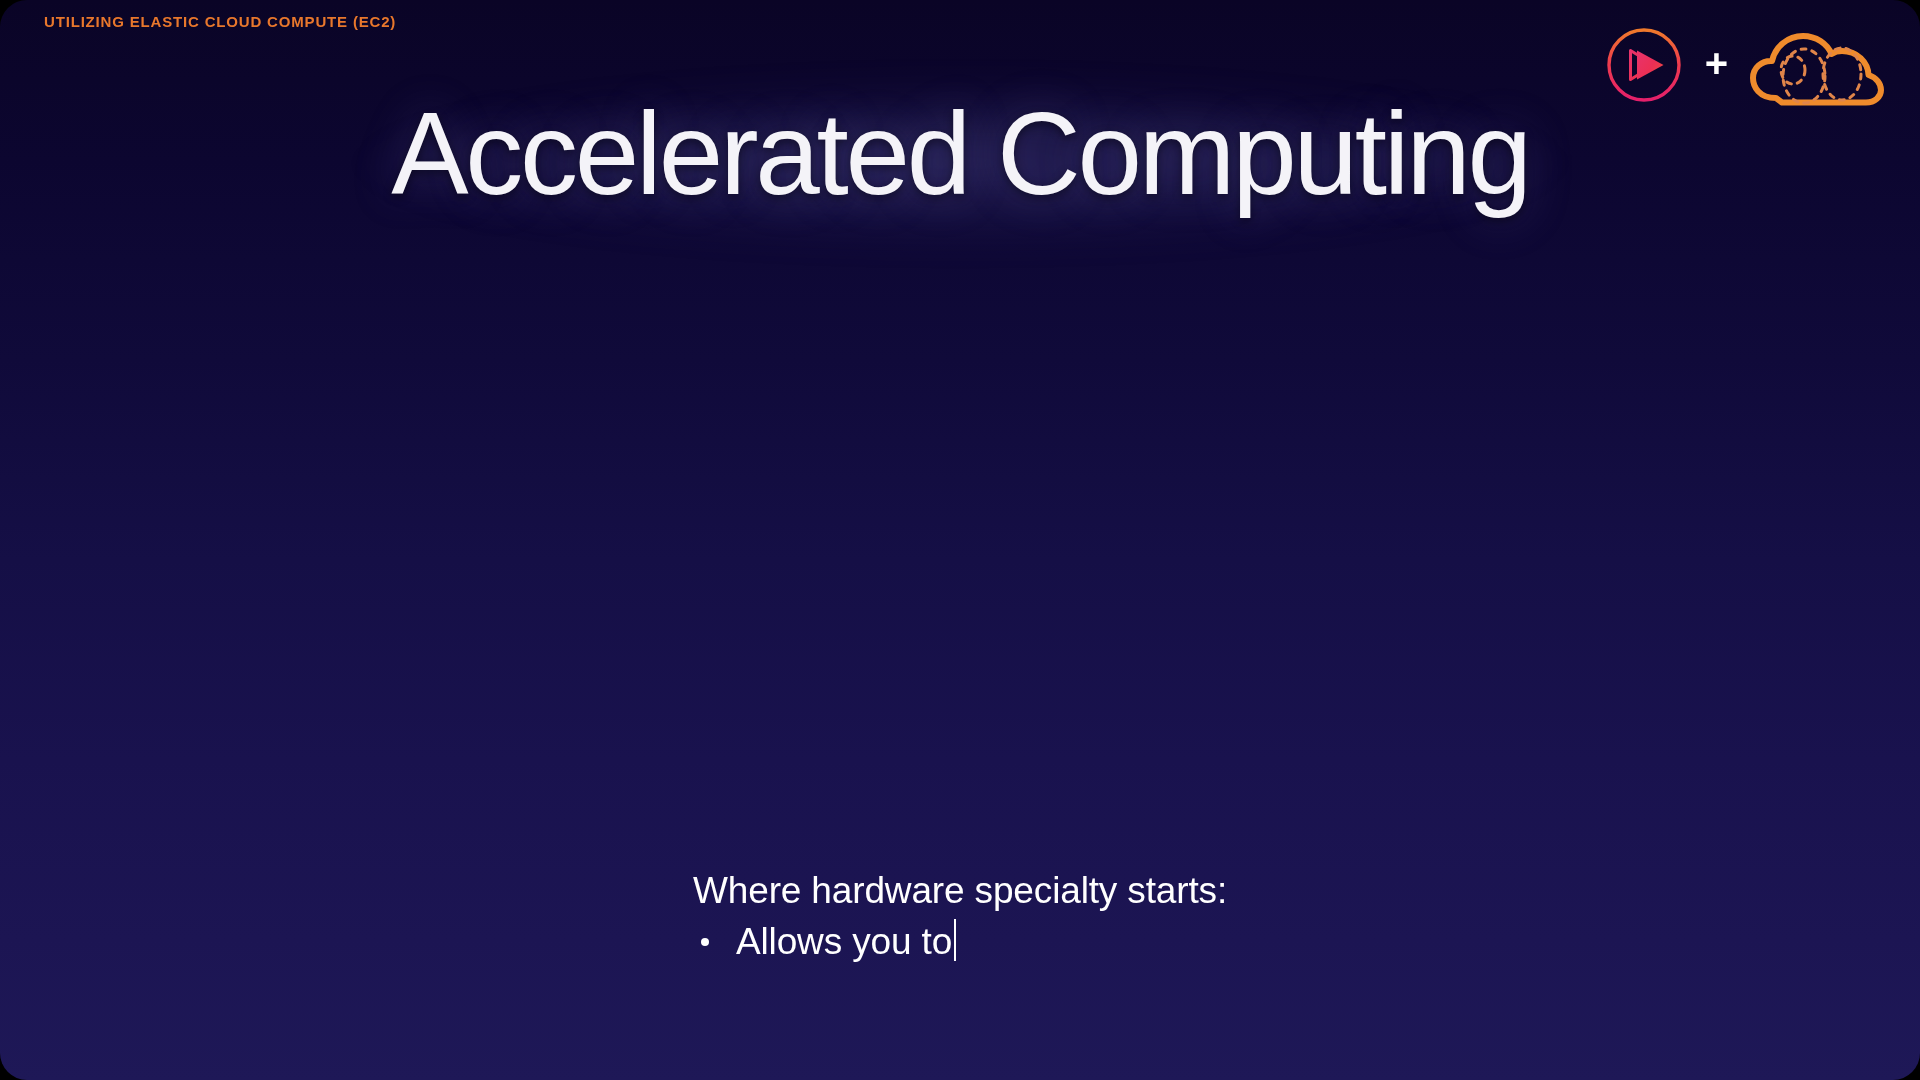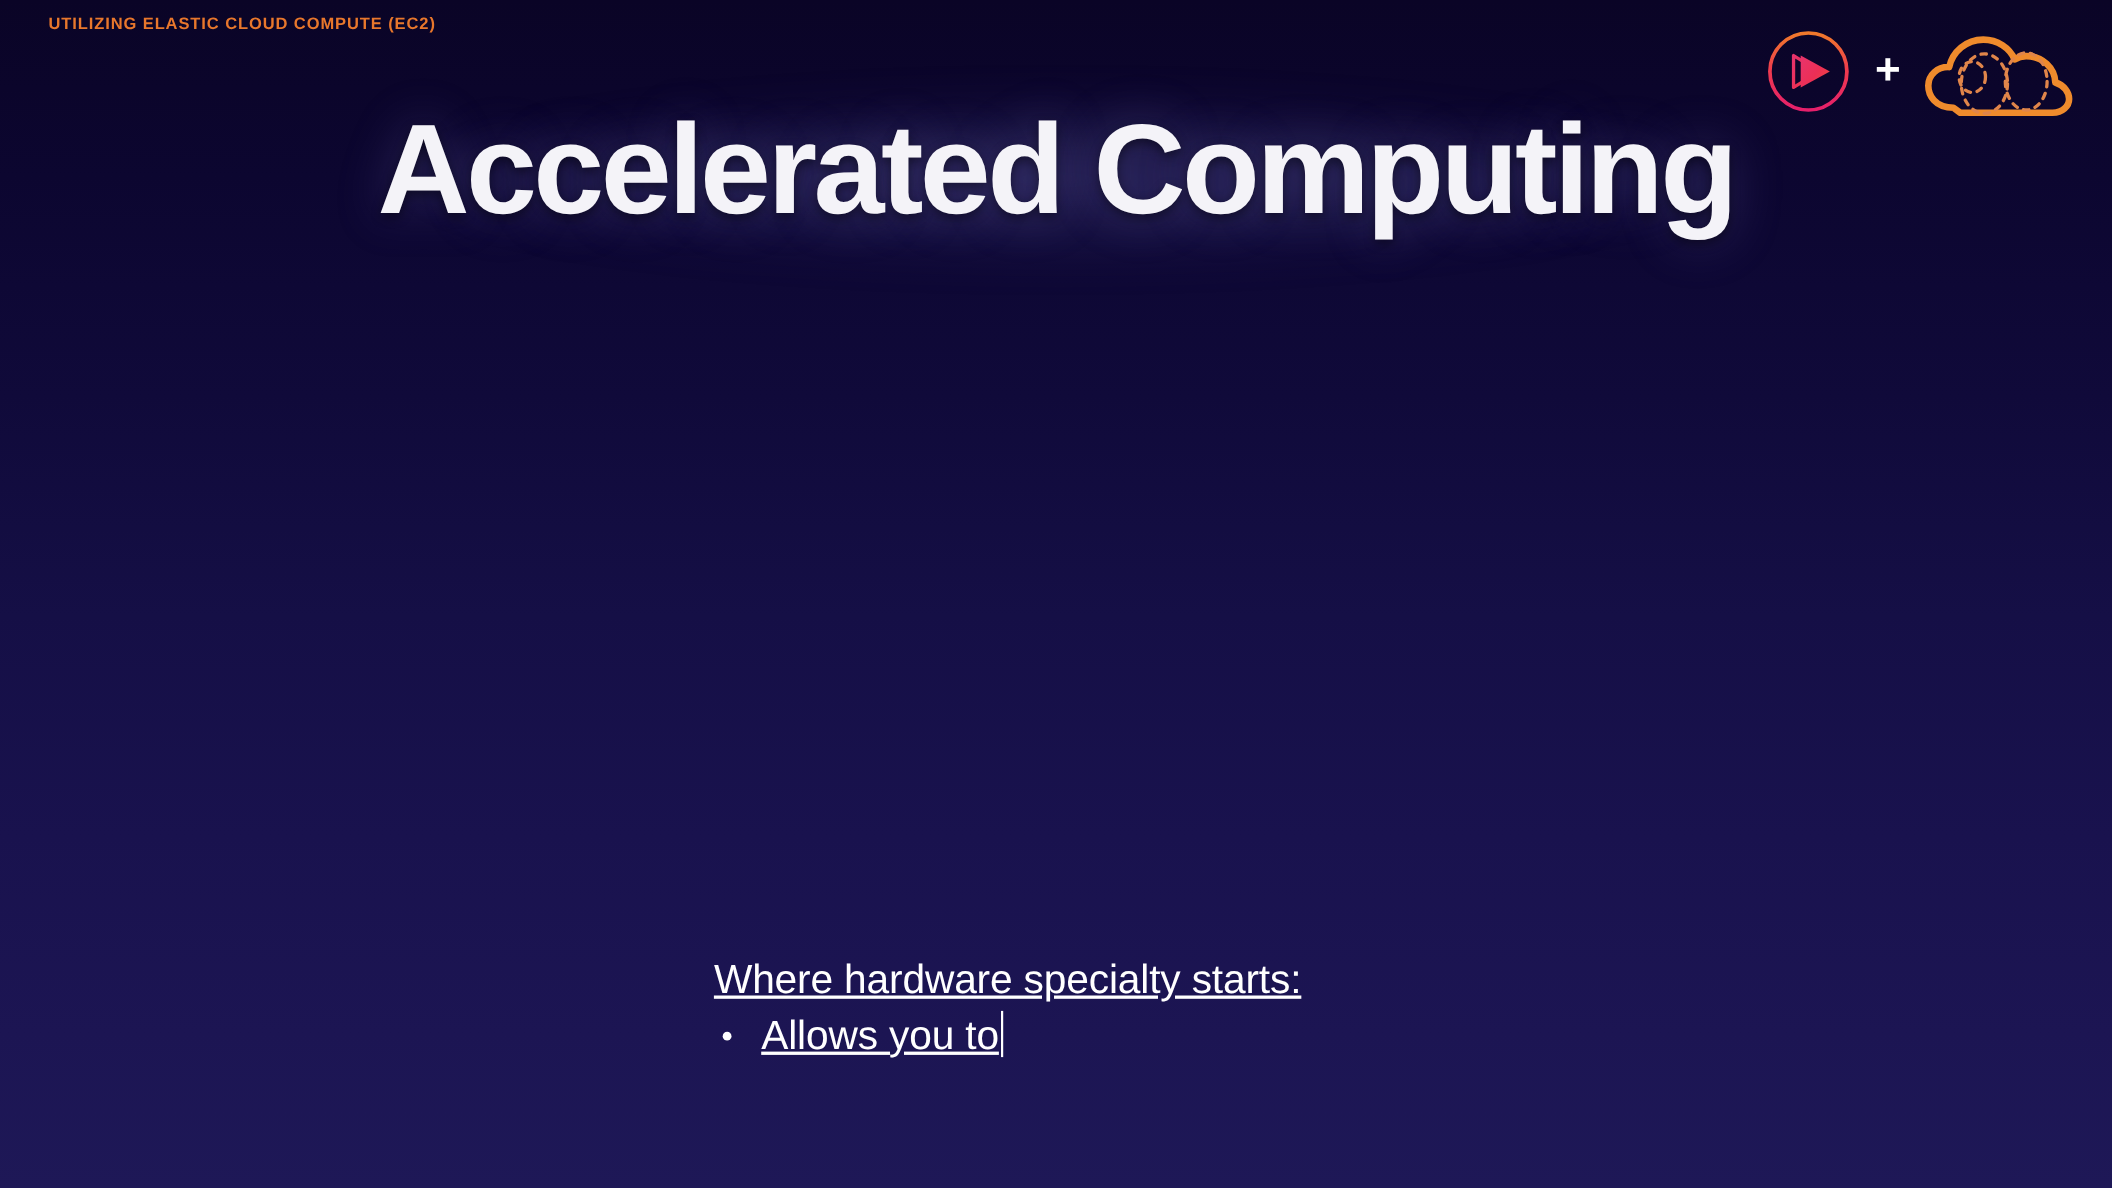--- a/index.html
+++ b/index.html
@@ -19,20 +19,21 @@
     overflow: hidden;
     background:
       linear-gradient(180deg,
         #0a0426 0px,
         #0c0630 160px,
         #100a3a 360px,
         #150f46 560px,
         #19124e 760px,
         #1c1553 940px,
         #1e1857 1080px);
+    border-radius: 27px;
   }
 
   
   .title-glow {
     position: absolute;
     left: 330px;
     top: 70px;
     width: 1260px;
     height: 195px;
     pointer-events: none;
@@ -94,38 +95,37 @@
 
   
   .main-title {
     position: absolute;
     left: 0;
     right: 0;
     top: 96px;
     text-align: center;
     color: #f4f3f8;
     font-size: 116px;
-    font-weight: bold;
+    font-weight: normal;
     letter-spacing: -0.028em;
     line-height: 1;
     margin: 0;
     z-index: 4;
     text-shadow:
       0 3px 10px rgba(0,0,0,0.45),
       0 0 46px rgba(150,146,225,0.28);
   }
 
   
   .body-block {
     position: absolute;
-    left: 649px;
+    left: 693px;
     top: 868px;
     z-index: 4;
     color: #ffffff;
-    text-decoration: underline;
   }
   .body-lead {
     font-size: 37px;
     font-weight: normal;
     line-height: 1.26;
     letter-spacing: -0.004em;
     margin: 0;
     white-space: nowrap;
   }
   .bullet-list {

